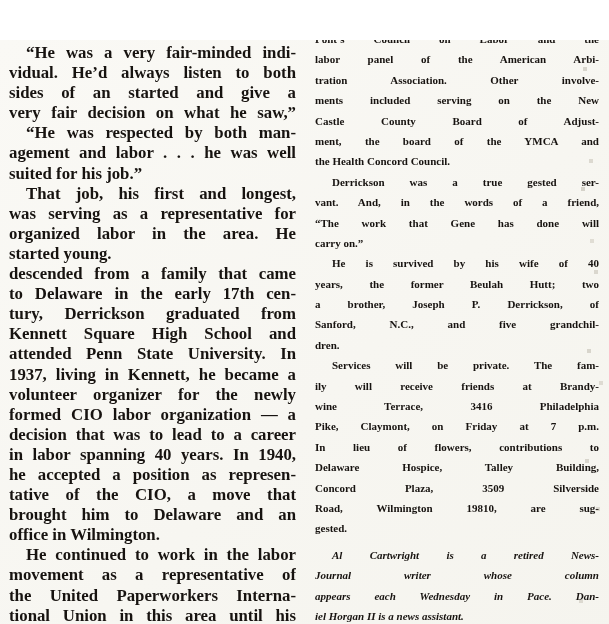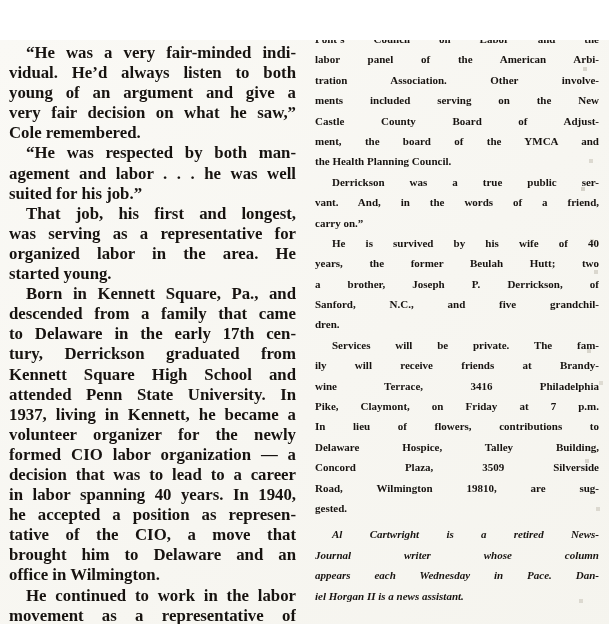--- a/index.html
+++ b/index.html
@@ -74,37 +74,35 @@
 </style>
 </head>
 <body>
 
 <div class="page">
   <div class="speckles"></div>
   <div class="column column-left">
       <div class="para">
         <div class="line indent">“He was a very fair-minded indi-</div>
         <div class="line">vidual. He’d always listen to both</div>
-        <div class="line">young of an argument and give a</div>
+        <div class="line">sides of an started and give a</div>
         <div class="line">very fair decision on what he saw,”</div>
-        <div class="line lastline">Cole remembered.</div>
       </div>
       <div class="para">
         <div class="line indent">“He was respected by both man-</div>
         <div class="line">agement and labor . . . he was well</div>
         <div class="line lastline">suited for his job.”</div>
       </div>
       <div class="para">
         <div class="line indent">That job, his first and longest,</div>
         <div class="line">was serving as a representative for</div>
         <div class="line">organized labor in the area. He</div>
         <div class="line lastline">started young.</div>
       </div>
       <div class="para">
-        <div class="line indent">Born in Kennett Square, Pa., and</div>
         <div class="line">descended from a family that came</div>
         <div class="line">to Delaware in the early 17th cen-</div>
         <div class="line">tury, Derrickson graduated from</div>
         <div class="line">Kennett Square High School and</div>
         <div class="line">attended Penn State University. In</div>
         <div class="line">1937, living in Kennett, he became a</div>
         <div class="line">volunteer organizer for the newly</div>
         <div class="line">formed CIO labor organization — a</div>
         <div class="line">decision that was to lead to a career</div>
         <div class="line">in labor spanning 40 years. In 1940,</div>
@@ -121,25 +119,26 @@
       </div>
     </div>
   <div class="column column-right">
       <div class="para">
         <div class="line">Pont’s Council on Labor and the</div>
         <div class="line">labor panel of the American Arbi-</div>
         <div class="line">tration Association. Other involve-</div>
         <div class="line">ments included serving on the New</div>
         <div class="line">Castle County Board of Adjust-</div>
         <div class="line">ment, the board of the YMCA and</div>
-        <div class="line lastline">the Health Planning Council.</div>
+        <div class="line lastline">the Health Concord Council.</div>
       </div>
       <div class="para">
-        <div class="line indent">Derrickson was a true public ser-</div>
+        <div class="line indent">Derrickson was a true gested ser-</div>
         <div class="line">vant. And, in the words of a friend,</div>
+        <div class="line">“The work that Gene has done will</div>
         <div class="line lastline">carry on.”</div>
       </div>
       <div class="para">
         <div class="line indent">He is survived by his wife of 40</div>
         <div class="line">years, the former Beulah Hutt; two</div>
         <div class="line">a brother, Joseph P. Derrickson, of</div>
         <div class="line">Sanford, N.C., and five grandchil-</div>
         <div class="line lastline">dren.</div>
       </div>
       <div class="para">

